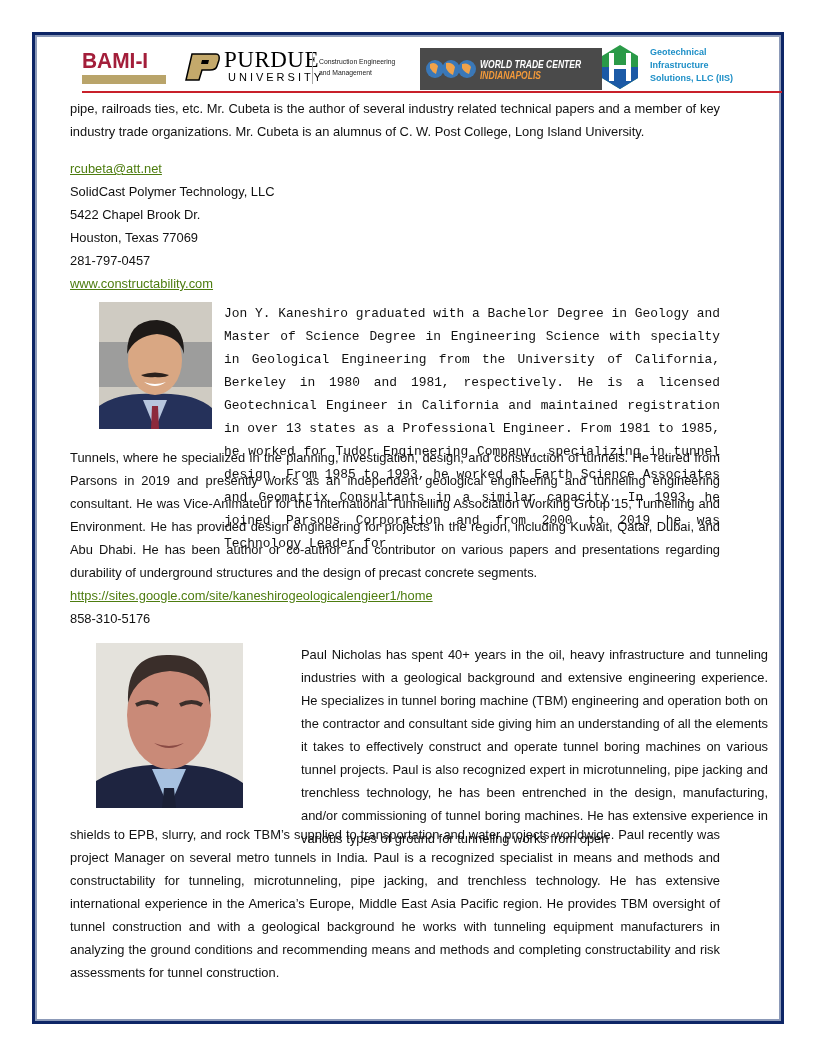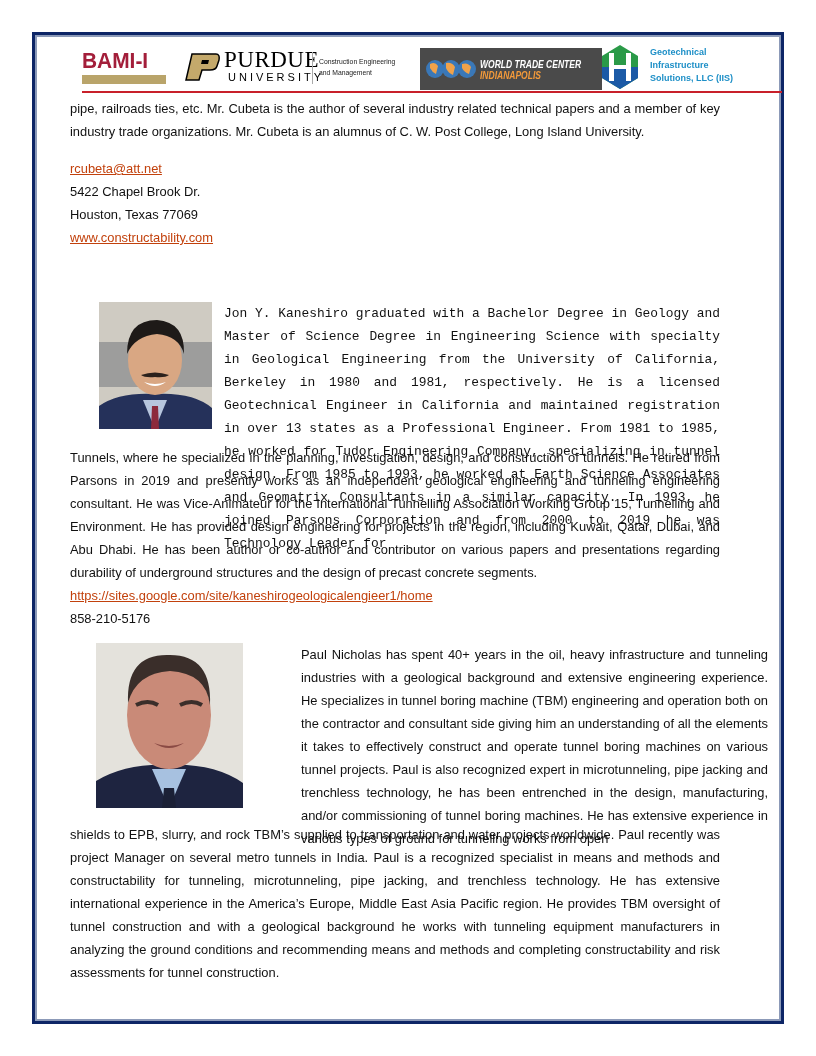--- a/index.html
+++ b/index.html
@@ -30,21 +30,21 @@
   .wtc-city { position:absolute; left:60px; top:22px; font-size:10px; font-weight:bold; color:#f39a3a;
          transform:scaleX(0.85); transform-origin:left; white-space:nowrap; }
   .logo-iis { position:absolute; left:518px; top:2px; width:160px; height:48px; }
   .iis-hex { position:absolute; left:0; top:0; width:40px; height:46px; }
   .iis-text { position:absolute; left:50px; top:2px; font-size:9px; font-weight:bold; line-height:13px; color:#1d8fc7; }
   .header-rule { position:absolute; left:82px; top:91px; width:700px; height:2px; background:#c8202a; }
 
   .content { position:absolute; left:70px; width:650px; font-family:"Liberation Sans", sans-serif;
          font-size:12.9px; line-height:23px; color:#111; }
   .p-just { text-align:justify; text-align-last:left; margin:0; }
-  a.link { color:#c2410c; text-decoration:underline; }
+  a.link { color:#4d7c0f; text-decoration:underline; }
   .line { display:block; margin:0; }
 
   .photo { position:absolute; overflow:hidden; }
   .photo-jon { left:99px; top:302px; width:113px; height:127px; background:#d8d4cc; }
   .photo-paul { left:96px; top:643px; width:147px; height:165px; background:#e3e1da; }
 
   .wrap-jon { position:absolute; left:224px; top:302px; width:496px;font-family:Liberation Mono, monospace; }
   .wrap-paul { position:absolute; left:253px; top:643px; width:467px;margin-left:48px; }
 </style>
 </head>
@@ -97,22 +97,24 @@
       <div>Solutions, LLC (IIS)</div>
     </div>
   </div>
 </div>
 <div class="header-rule"></div>
 
 <div class="content" style="top:97px;">
   <p class="p-just">pipe, railroads ties, etc.  Mr. Cubeta is the author of several industry related technical papers and a member of key industry trade organizations.  Mr. Cubeta is an alumnus of C. W. Post College, Long Island University.</p>
   <div style="height:14px"></div>
   <a class="link line" href="#">rcubeta@att.net</a>
+  <span class="line">SolidCast Polymer Technology, LLC</span>
   <span class="line">5422 Chapel Brook Dr.</span>
   <span class="line">Houston, Texas 77069</span>
+  <span class="line">281-797-0457</span>
   <a class="link line" href="#">www.constructability.com</a>
 </div>
 
 <div class="photo photo-jon">
   <svg width="113" height="127" viewBox="0 0 113 127">
     <rect width="113" height="127" fill="#cfcbc2"></rect>
     <rect x="0" y="40" width="113" height="45" fill="#6b6f75" opacity="0.5"></rect>
     <path d="M0 127 L0 104 Q20 90 56 92 Q94 90 113 106 L113 127 Z" fill="#25315a"></path>
     <path d="M44 98 L56 127 L68 98 Z" fill="#b7c6de"></path>
     <path d="M53 104 L59 104 L60 127 L52 127 Z" fill="#8c2a3c"></path>
@@ -123,21 +125,21 @@
   </svg>
 </div>
 
 <div class="content wrap-jon">
   <p class="p-just">Jon Y. Kaneshiro graduated with a Bachelor Degree in Geology and Master of Science Degree in Engineering Science with specialty in Geological Engineering from the University of California, Berkeley in 1980 and 1981, respectively. He is a licensed Geotechnical Engineer in California and maintained registration in over 13 states as a Professional Engineer. From 1981 to 1985, he worked for Tudor Engineering Company, specializing in tunnel design. From 1985 to 1993, he worked at Earth Science Associates and Geomatrix Consultants in a similar capacity. In 1993, he joined Parsons Corporation and from 2000 to 2019 he was Technology Leader for</p>
 </div>
 
 <div class="content" style="top:446px;">
   <p class="p-just">Tunnels, where he specialized in the planning, investigation, design, and construction of tunnels. He retired from Parsons in 2019 and presently works as an independent geological engineering and tunneling engineering consultant. He was Vice-Animateur for the International Tunnelling Association Working Group 15, Tunnelling and Environment. He has provided design engineering for projects in the region, including Kuwait, Qatar, Dubai, and Abu Dhabi. He has been author or co-author and contributor on various papers and presentations regarding durability of underground structures and the design of precast concrete segments.</p>
   <a class="link line" href="#">https://sites.google.com/site/kaneshirogeologicalengieer1/home</a>
-  <span class="line">858-210-5176</span>
+  <span class="line">858-310-5176</span>
 </div>
 
 <div class="photo photo-paul">
   <svg width="147" height="165" viewBox="0 0 147 165">
     <rect width="147" height="165" fill="#e4e2dc"></rect>
     <path d="M0 165 L0 138 Q30 120 73 122 Q118 120 147 140 L147 165 Z" fill="#1e2440"></path>
     <path d="M56 126 L73 165 L90 126 Z" fill="#a7c1e0"></path>
     <path d="M68 145 L78 145 L80 165 L66 165 Z" fill="#1b2036"></path>
     <ellipse cx="73" cy="72" rx="42" ry="54" fill="#c98a78"></ellipse>
     <path d="M32 60 Q30 10 74 12 Q116 12 114 62 Q110 30 74 28 Q40 30 32 60Z" fill="#3a2e2a"></path>

